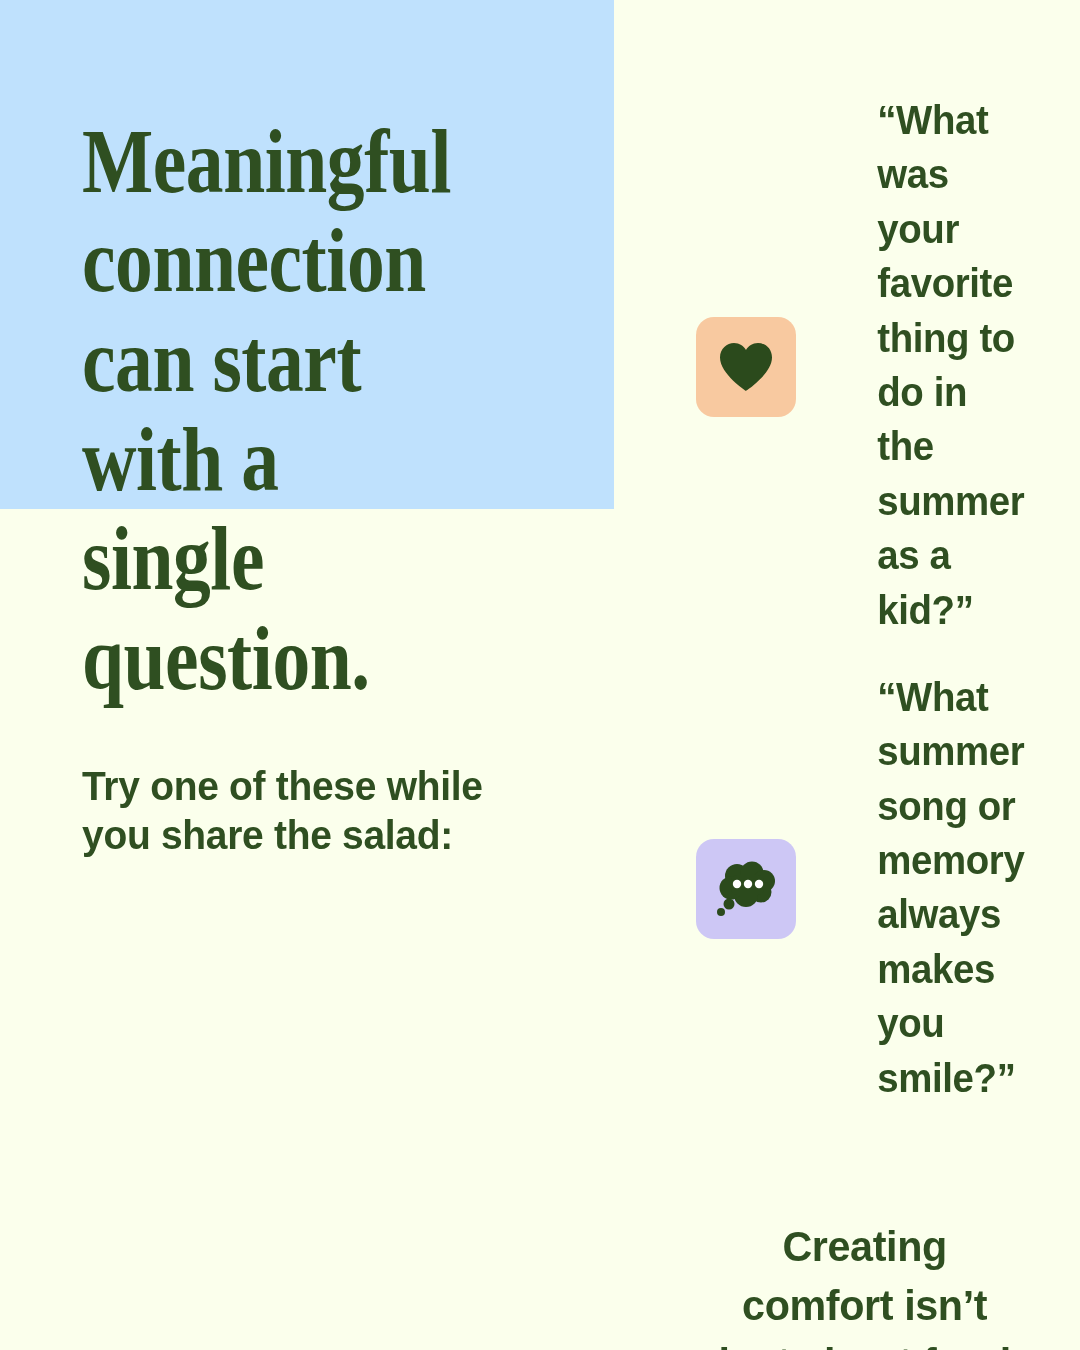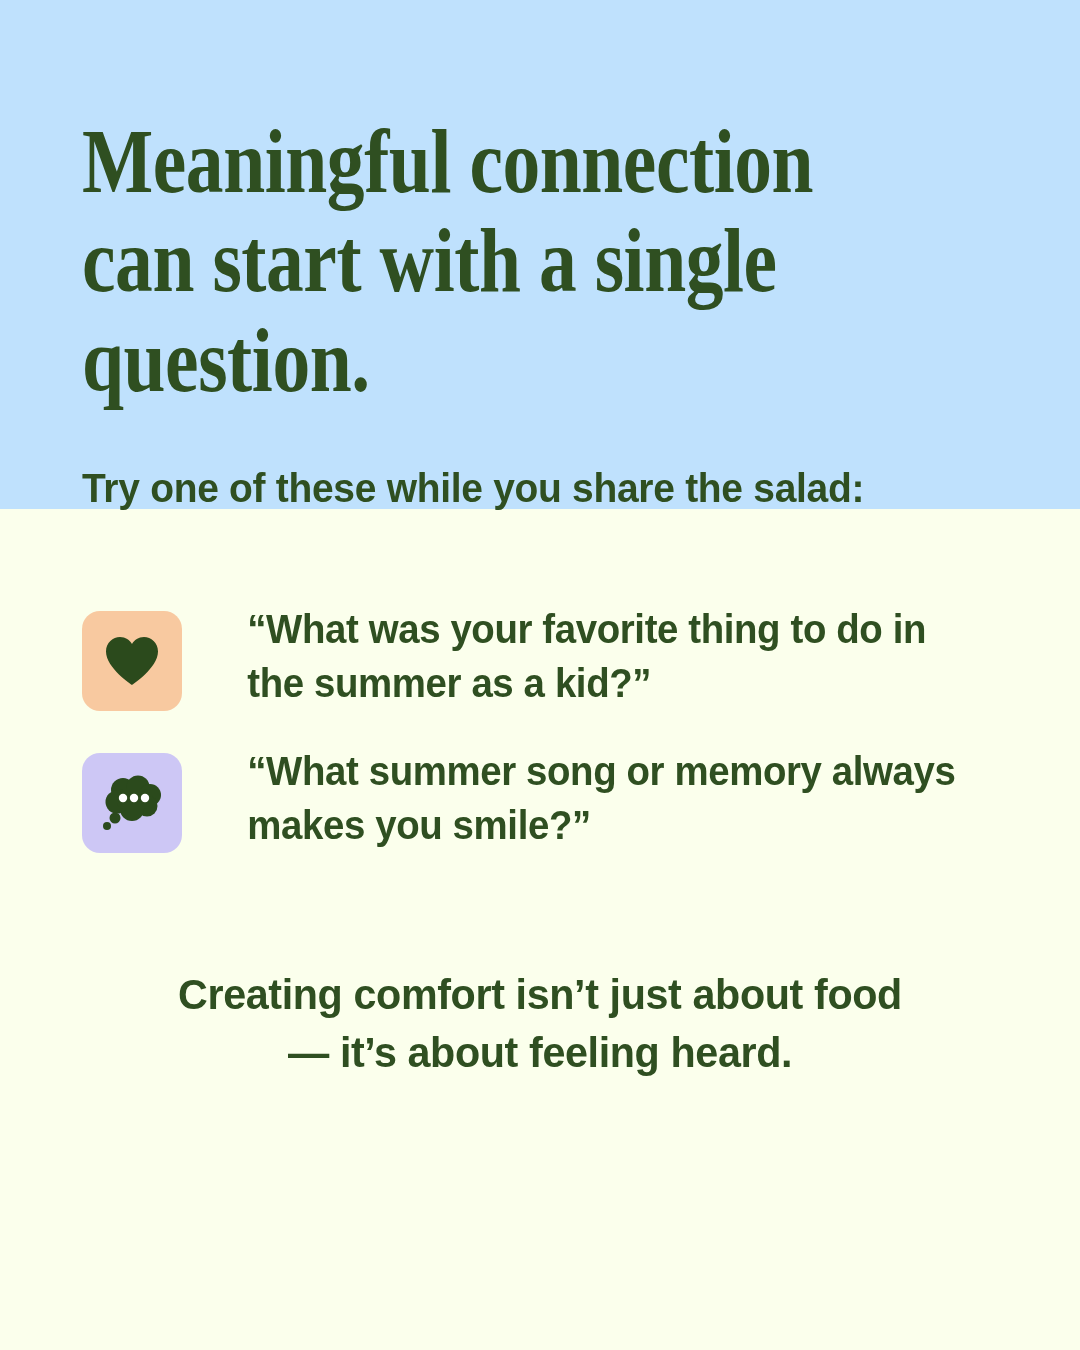--- a/index.html
+++ b/index.html
@@ -13,21 +13,21 @@
     font-family: "Liberation Sans", sans-serif;
     overflow: hidden;
   }
 
   .poster {
     position: relative;
     width: 1080px;
     height: 1350px;
     background: #FBFFEC;
     display: flex;
-    flex-direction: column;
+    flex-direction: row;
   }
 
   
   .header-band {
     background: #BFE1FD;
     height: 509px;
     box-sizing: border-box;
     padding: 0 82px;
     display: flex;
     flex-direction: column;
@@ -73,22 +73,22 @@
 
   .prompt-list {
     padding-top: 93px;
     display: flex;
     flex-direction: column;
     gap: 33px;
   }
 
   .prompt-row {
     display: flex;
-    align-items: flex-end;
-    gap: 0;
+    align-items: center;
+    gap: 16px;
   }
 
   .icon-tile {
     width: 100px;
     height: 100px;
     min-width: 100px;
     border-radius: 18px;
     display: flex;
     align-items: center;
     justify-content: center;

